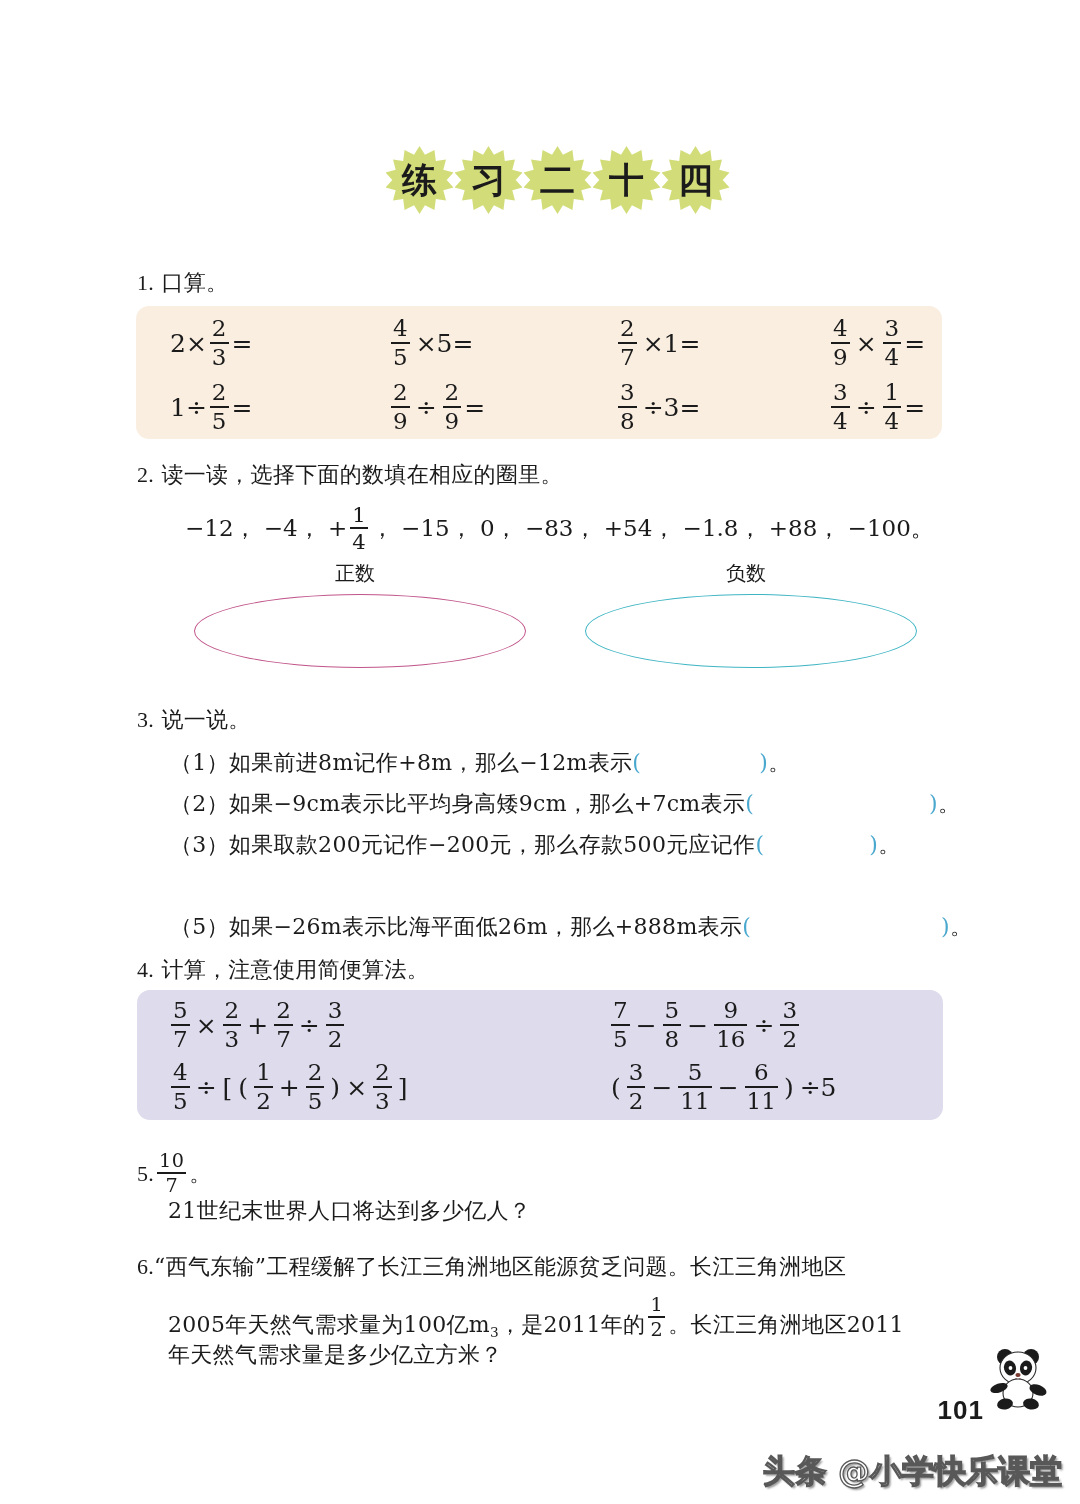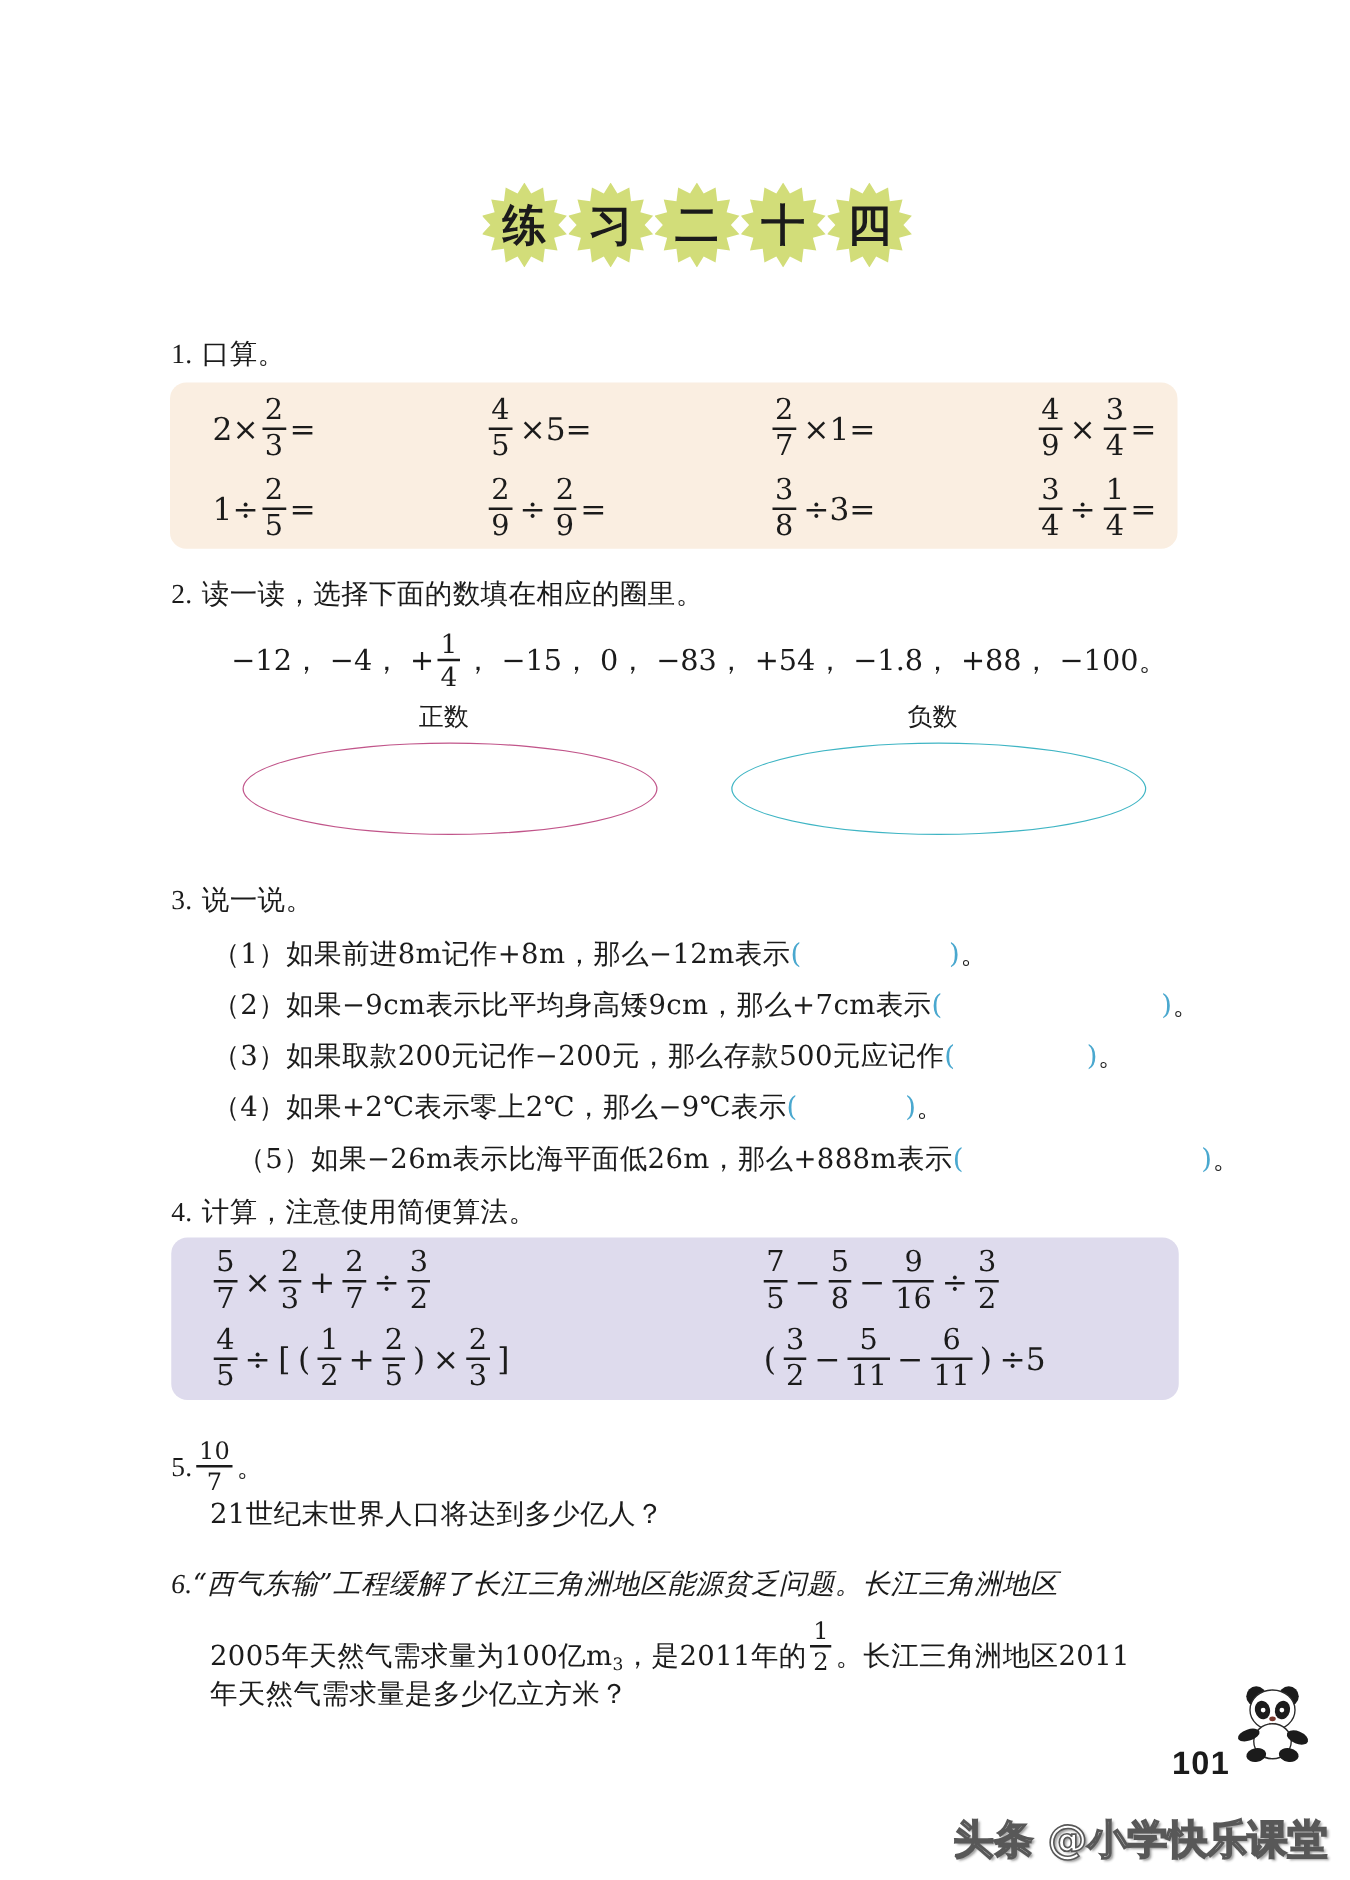--- a/index.html
+++ b/index.html
@@ -286,25 +286,22 @@
   </div>
 
   <div class="q" style="left:170px;top:789px;">
     <span>（2）</span><span>如果−9cm表示比平均身高矮9cm，那么+7cm表示</span><span class="blank">(<span class="sp" style="width:175px"></span>)</span><span>。</span>
   </div>
 
   <div class="q" style="left:170px;top:830px;">
     <span>（3）</span><span>如果取款200元记作−200元，那么存款500元应记作</span><span class="blank">(<span class="sp" style="width:105px"></span>)</span><span>。</span>
   </div>
 
-  <div class="q" style="left:170px;top:871px;">
-    <span>（4）</span><span>如果+2℃表示零上2℃，那么−9℃表示</span><span class="blank">(<span class="sp" style="width:86px"></span>)</span><span>。</span>
-  </div>
-
-  <div class="q" style="left:170px;top:912px;margin-left:20px;">
+
+  <div class="q" style="left:170px;top:912px;">
     <span>（5）</span><span>如果−26m表示比海平面低26m，那么+888m表示</span><span class="blank">(<span class="sp" style="width:190px"></span>)</span><span>。</span>
   </div>
 
   <div class="q" style="left:137px;top:955px;">
     <span class="qnum">4.</span>
     <span>计算，注意使用简便算法。</span>
   </div>
 
   <div class="calcbox box-lav" style="left:137px;top:990px;width:806px;height:130px;"></div>
 
@@ -417,21 +414,21 @@
     <span class="qnum">5.</span>
     <span class="frac" style="font-size:.95em">
         <span class="num">10</span>
         <span class="bar"></span>
         <span class="den">7</span>
       </span>
     <span>。</span>
   </div>
   <div class="q" style="left:168px;top:1196px;">21世纪末世界人口将达到多少亿人？</div>
 
-  <div class="q" style="left:137px;top:1252px;font-style:italic;">
+  <div class="q" style="left:137px;top:1252px;">
     <span class="qnum">6.</span><span>“西气东输”工程缓解了长江三角洲地区能源贫乏问题。长江三角洲地区</span>
   </div>
   <div class="q" style="left:168px;top:1296px;display:flex;align-items:flex-end;">
     <span>2005年天然气需求量为100亿m</span>
       <span class="sup">3</span>
       <span>，是2011年的</span>
     <span class="frac" style="font-size:.95em">
         <span class="num">1</span>
         <span class="bar"></span>
         <span class="den">2</span>

